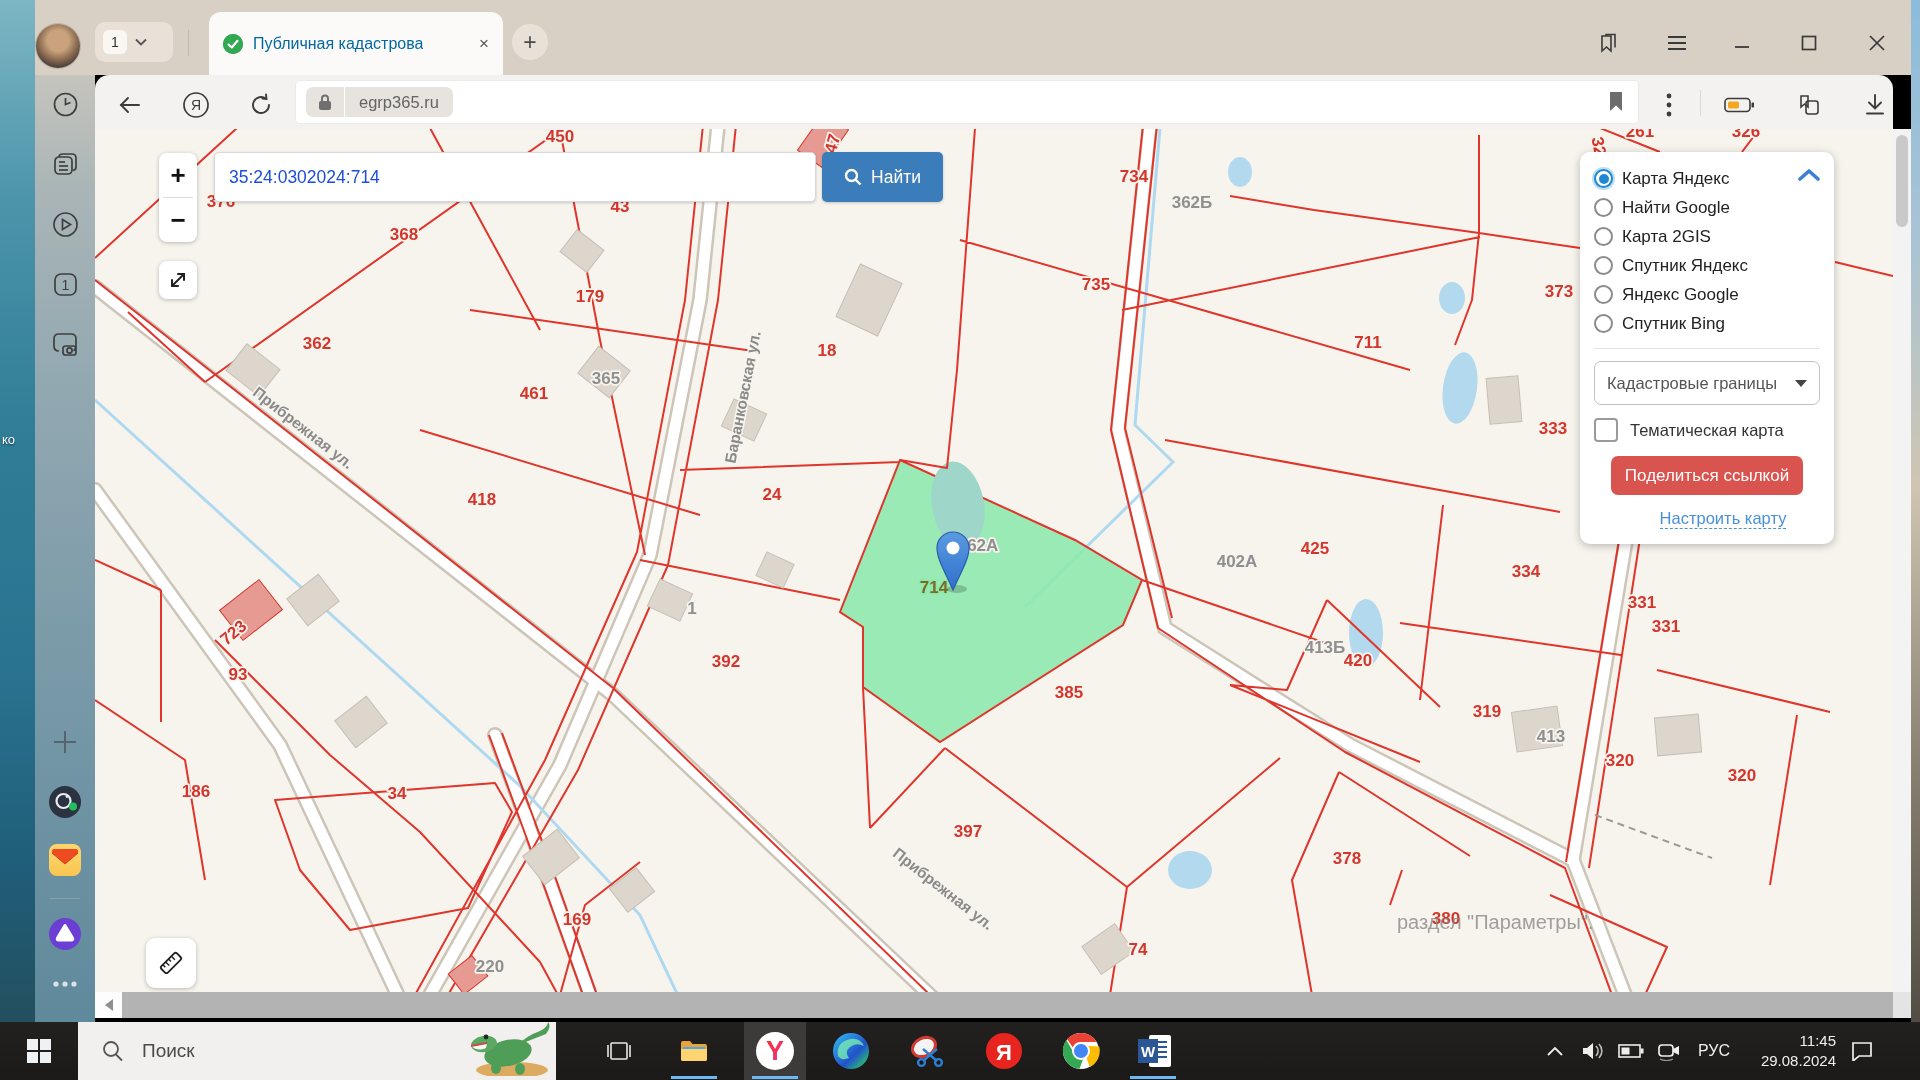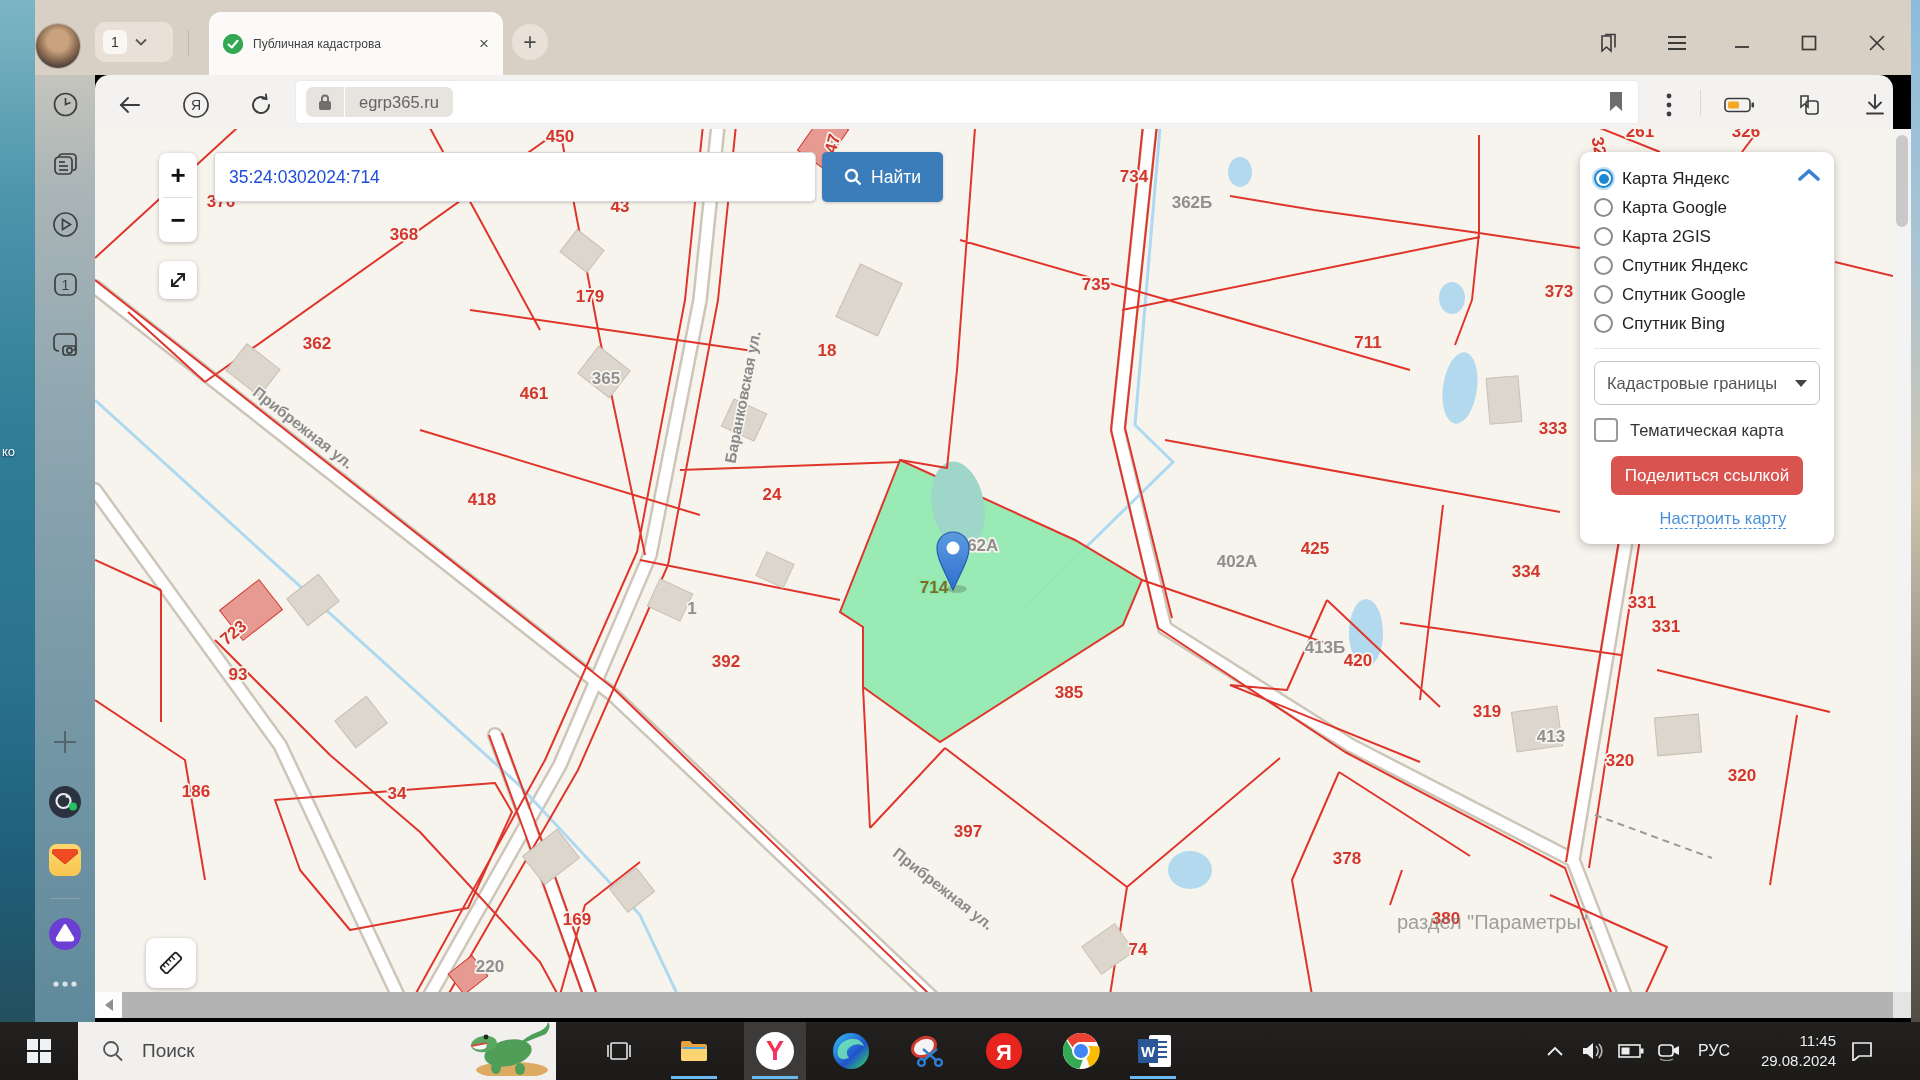--- a/index.html
+++ b/index.html
@@ -1,32 +1,32 @@
 <!DOCTYPE html>
 <html><head>
 <meta charset="utf-8">
 <style>
   html,body{margin:0;padding:0;background:#000;}
   #root{position:relative;width:1920px;height:1080px;overflow:hidden;font-family:"Liberation Sans",sans-serif;}
   .abs{position:absolute;}
 
   
   #desk-left{left:0;top:0;width:35px;height:1080px;background:linear-gradient(180deg,#7db6c4 0%,#4d95ab 18%,#2f7d97 40%,#2a7390 62%,#1f5e79 80%,#254a55 100%);}
-  #desk-left .desk-label{position:absolute;left:2px;top:444px;color:#fff;font-size:13px;text-shadow:0 1px 2px rgba(0,0,0,.6);}
+  #desk-left .desk-label{position:absolute;left:2px;top:432px;color:#fff;font-size:13px;text-shadow:0 1px 2px rgba(0,0,0,.6);}
   #desk-right{left:1911px;top:0;width:9px;height:1080px;background:linear-gradient(180deg,#8cbcdc 0%,#a8c4d4 22%,#cfc5b2 45%,#8a8273 70%,#45423a 100%);}
 
   
   #tabstrip{left:35px;top:0;width:1876px;height:75px;background:#d9d0c5;}
   #avatar{left:36px;top:24px;width:44px;height:44px;border-radius:50%;background:radial-gradient(circle at 50% 38%,#caa37e 0 30%,#8a6a50 55%,#4e423c 75%,#333 100%);box-shadow:0 0 0 1px rgba(0,0,0,.15);}
   #tabcount{left:95px;top:22px;width:78px;height:40px;background:#e9e1d8;border-radius:10px;display:flex;align-items:center;gap:8px;padding:0 8px;box-sizing:border-box;}
   #tabcount .one{width:24px;height:24px;background:#faf6f1;border-radius:6px;display:flex;align-items:center;justify-content:center;font-size:14px;color:#333;}
   .vsep{width:1px;height:26px;background:#c2b9ad;}
   #tab-active{left:209px;top:12px;width:294px;height:63px;background:#fbfaf8;border-radius:12px 12px 0 0;display:flex;align-items:center;padding:0 14px;box-sizing:border-box;gap:10px;}
   #favicon{width:20px;height:20px;border-radius:50%;background:#33a853;flex:0 0 auto;}
-  #tab-title{font-size:12px;color:#404040;white-space:nowrap;overflow:hidden;max-width:205px;}
+  #tab-title{font-size:16px;color:#0369a1;white-space:nowrap;overflow:hidden;max-width:205px;}
   #tab-close{color:#555;font-size:17px;margin-left:auto;}
   #newtab{left:512px;top:24px;width:36px;height:36px;border-radius:50%;background:#e9e1d8;color:#4a4a4a;font-size:23px;display:flex;align-items:center;justify-content:center;}
   .winglyph{top:26px;width:34px;height:34px;display:flex;align-items:center;justify-content:center;color:#3a3a3a;}
 
   #toolbar{left:95px;top:75px;width:1798px;height:54px;background:#f4f2f0;border-radius:14px 14px 0 0;}
   .tbico{top:88px;width:34px;height:34px;display:flex;align-items:center;justify-content:center;color:#3c3c3c;}
   #omnibox{left:296px;top:81px;width:1342px;height:42px;background:#fff;border-radius:4px;display:flex;align-items:center;box-shadow:0 0 0 1px rgba(0,0,0,.03);}
   #pill-lock{position:absolute;left:10px;top:6px;width:38px;height:30px;background:#e7e3de;border-radius:7px 0 0 7px;display:flex;align-items:center;justify-content:center;}
   #pill-domain{position:absolute;left:49px;top:6px;height:30px;background:#e7e3de;border-radius:0 7px 7px 0;display:flex;align-items:center;padding:0 14px;font-size:16.5px;color:#646464;}
   #page-title{width:100%;text-align:center;font-size:17px;color:#1d1d1d;font-weight:500;}
@@ -462,33 +462,33 @@
         <svg width="22" height="14">
             <polyline points="2,11 11,3 20,11" fill="none" stroke="#3b7fd6" stroke-width="3.6" stroke-linecap="round" stroke-linejoin="round"></polyline>
           </svg>
       </div>
       <div class="radiorow">
           <span class="radio on"></span>
           <span>Карта Яндекс</span>
         </div>
       <div class="radiorow">
           <span class="radio"></span>
-          <span>Карта Google</span>
+          <span>Найти Google</span>
         </div>
       <div class="radiorow">
           <span class="radio"></span>
           <span>Карта 2GIS</span>
         </div>
       <div class="radiorow">
           <span class="radio"></span>
           <span>Спутник Яндекс</span>
         </div>
       <div class="radiorow">
           <span class="radio"></span>
-          <span>Спутник Google</span>
+          <span>Яндекс Google</span>
         </div>
       <div class="radiorow">
           <span class="radio"></span>
           <span>Спутник Bing</span>
         </div>
       <div id="panel-hr"></div>
       <div id="overlay-select">
         <span>Кадастровые границы</span>
         <span class="caret"></span>
       </div>

